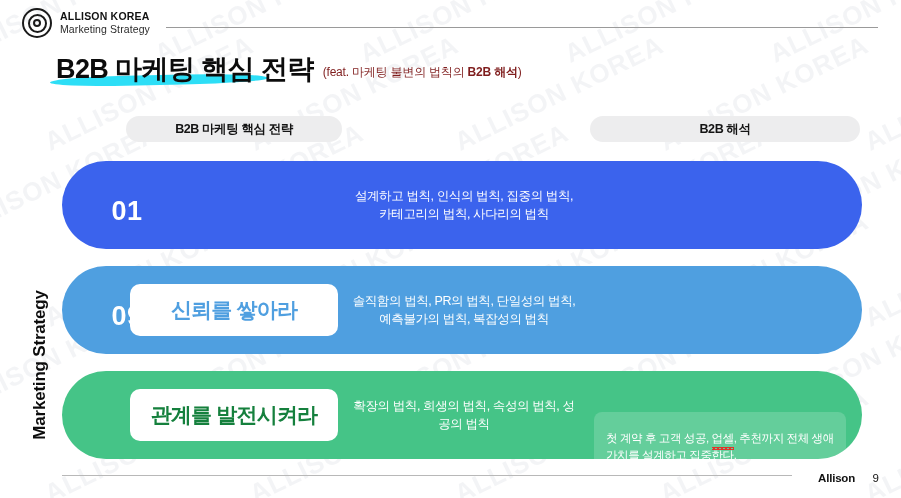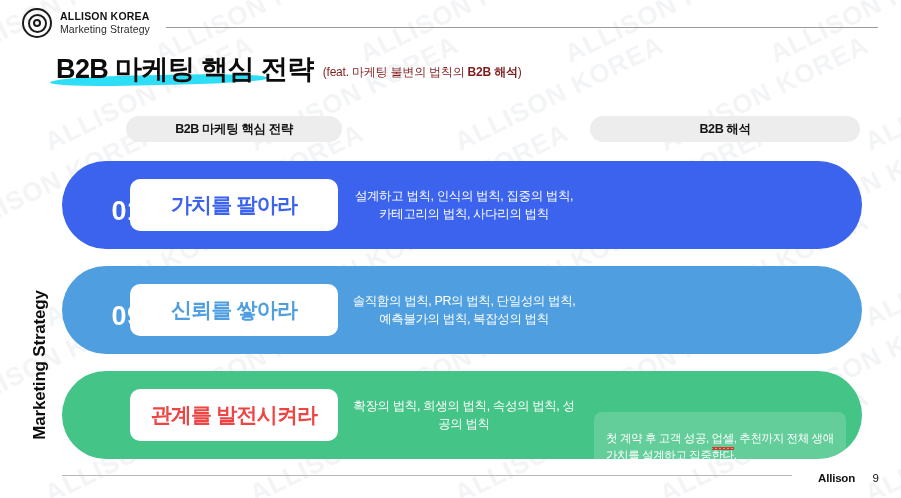--- a/index.html
+++ b/index.html
@@ -155,21 +155,21 @@
     width: 208px; height: 52px;
     background: #ffffff;
     border-radius: 10px;
     display: flex; align-items: center; justify-content: center;
     font-size: 21px; font-weight: 700;
     letter-spacing: -0.8px;
     white-space: nowrap;
   }
   .row.r0 .row-label { color: #3b63ed; }
   .row.r1 .row-label { color: #4f9fe0; }
-  .row.r2 .row-label { color: #ef4444; }
+  .row.r2 .row-label { color: #15803d; }
 
   .row-laws {
     position: absolute; left: 288px; top: 0; height: 88px;
     width: 228px;
     display: flex; align-items: center; justify-content: center;
     text-align: center;
     font-size: 12.5px; font-weight: 500; color: #ffffff;
     line-height: 1.45; letter-spacing: -0.4px;
   }
   .row-insight {
@@ -276,21 +276,20 @@
 
   <div class="side-label">Marketing Strategy</div>
 
   <div class="col-heads">
     <div class="pill c0">B2B 마케팅 핵심 전략</div>
     <div class="pill c2">B2B 해석</div>
   </div>
 
   <div class="row r0">
     <div class="row-num">01</div>
-    <div class="row-label">가치를 팔아라</div>
     <div class="row-laws">설계하고 법칙, 인식의 법칙, 집중의 법칙, 카테고리의 법칙, 사다리의 법칙</div>
   </div>
 
   <div class="row r1">
     <div class="row-num">09</div>
     <div class="row-label">신뢰를  쌓아라</div>
     <div class="row-laws">솔직함의 법칙, PR의 법칙, 단일성의 법칙, 예측불가의 법칙, 복잡성의 법칙</div>
   </div>
 
   <div class="row r2">

